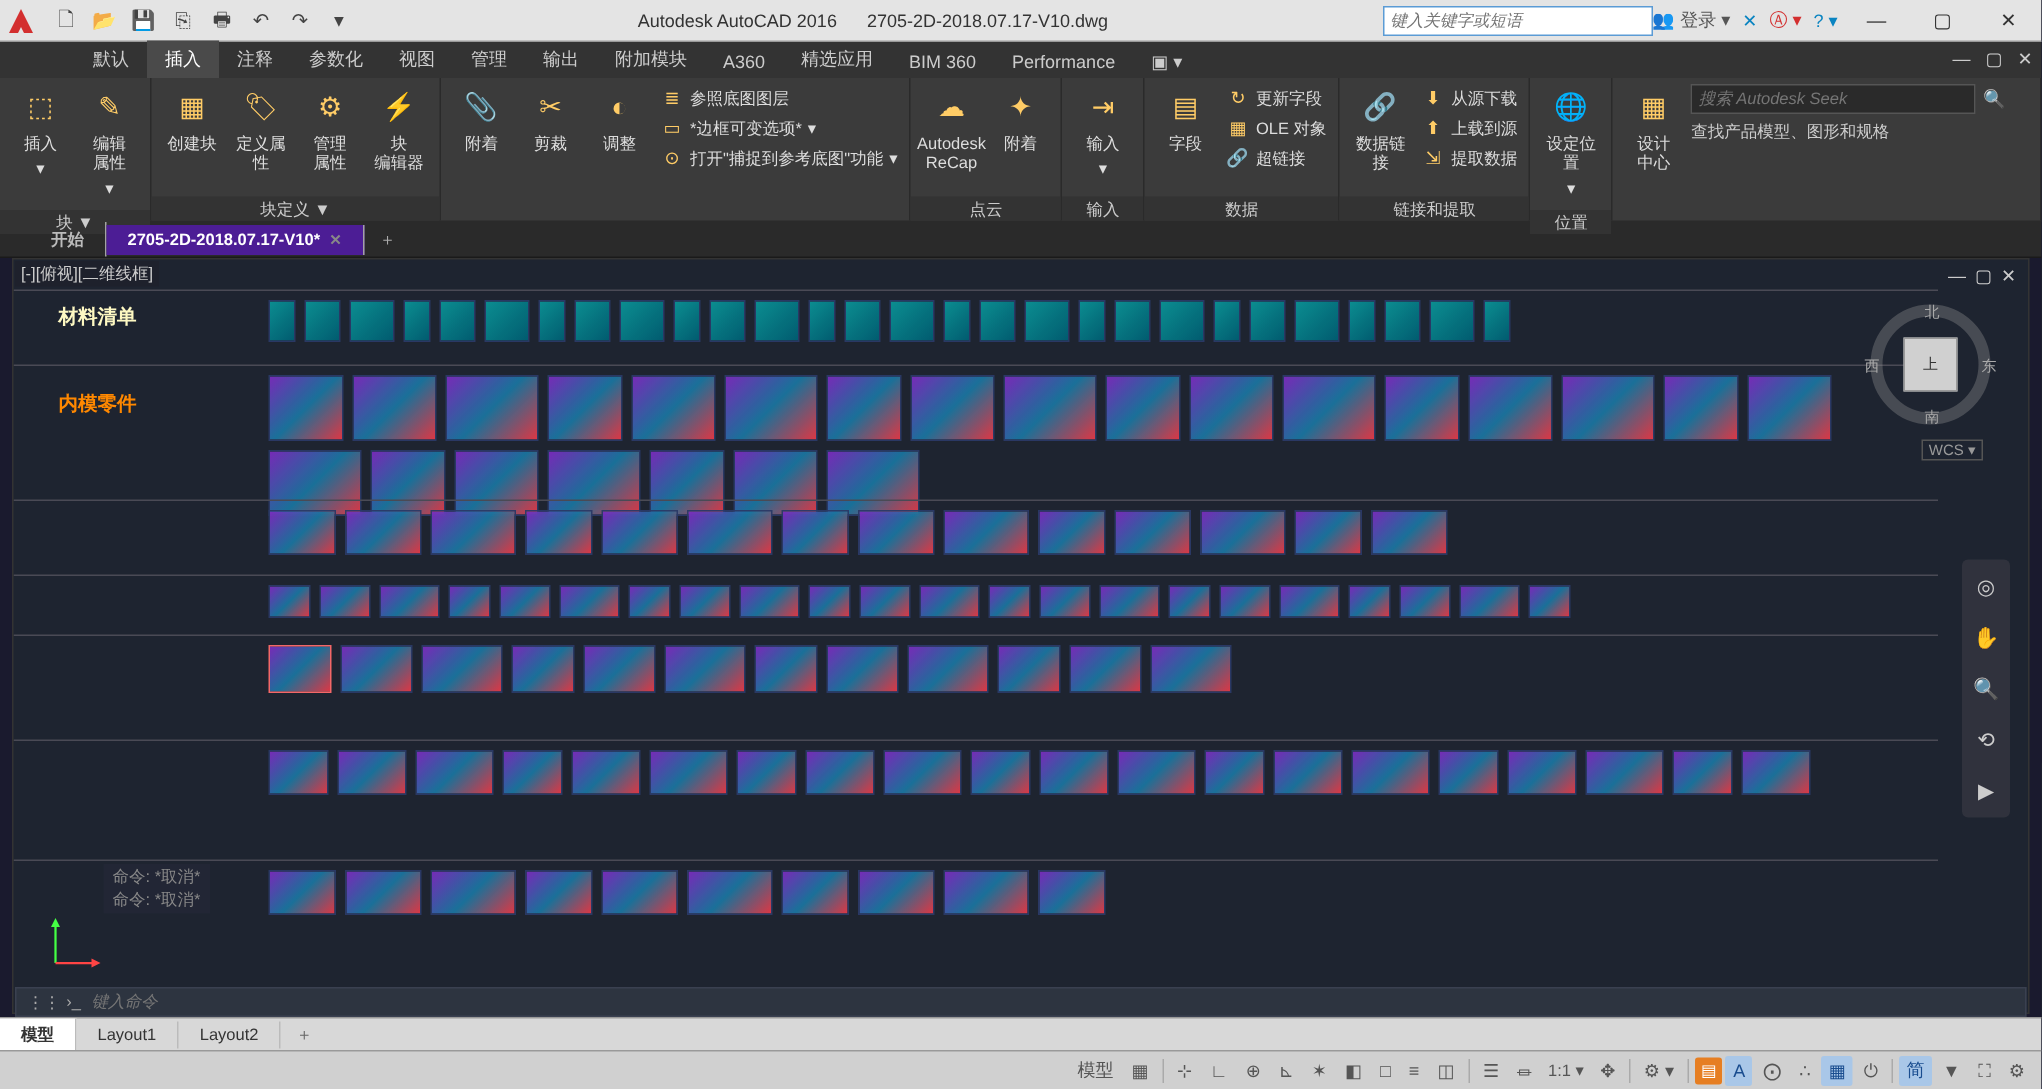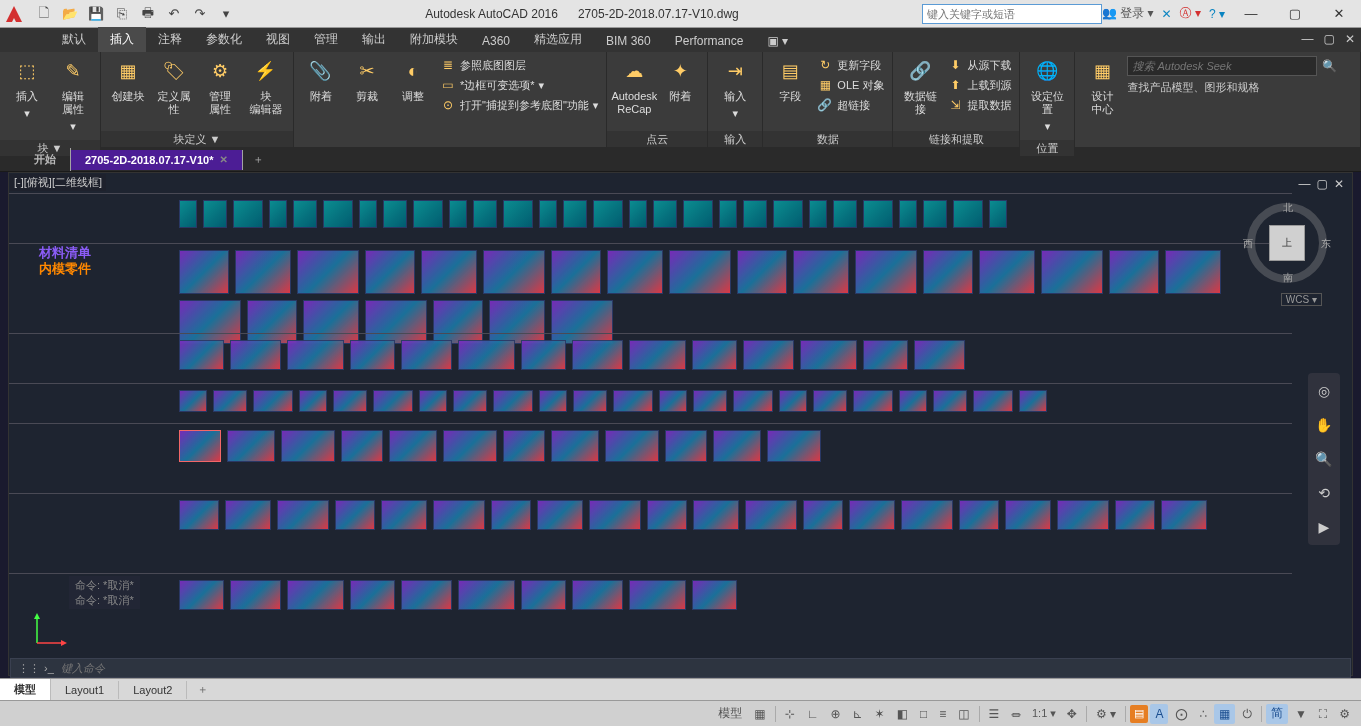--- a/index.html
+++ b/index.html
@@ -5,21 +5,21 @@
 * { margin: 0; padding: 0; box-sizing: border-box; font-family: "Microsoft YaHei", Arial, sans-serif; }
 body { width: 1361px; height: 726px; background: #1a1a2e; overflow: hidden; position: relative; }
 
 
 .titlebar { height: 28px; background: #e4e4e4; display: flex; align-items: center; border-bottom: 1px solid #999; }
 .app-logo { width: 28px; height: 28px; display: flex; align-items: center; justify-content: center; }
 .app-logo svg { width: 20px; height: 20px; }
 .qat { display: flex; align-items: center; gap: 2px; padding: 0 4px; }
 .qat-btn { width: 24px; height: 22px; display: flex; align-items: center; justify-content: center; color: #444; font-size: 13px; cursor: pointer; border-radius: 2px; }
 .title-center { flex: 1; display: flex; justify-content: center; align-items: center; gap: 20px; font-size: 12px; color: #333; }
-.title-search { width: 180px; height: 20px; background: #fff; border: 1px solid #5b9bd5; font-size: 11px; padding: 0 4px; color: #888; }
+.title-search { width: 180px; height: 20px; background: #fff; border: 1px solid #5b9bd5; font-size: 11px; padding: 0 4px; color: #888; font-style: italic; }
 .title-right { display: flex; align-items: center; gap: 8px; padding-right: 4px; font-size: 12px; color: #555; }
 .win-controls { display: flex; }
 .win-btn { width: 44px; height: 26px; display: flex; align-items: center; justify-content: center; color: #333; font-size: 13px; cursor: pointer; }
 
 
 .menutabs { height: 24px; background: #333; display: flex; align-items: flex-end; padding-left: 50px; gap: 0; font-size: 12px; position: relative; }
 .menutab { padding: 4px 12px; color: #ccc; cursor: pointer; }
 .menutab.sel { background: #4a4a4a; color: #fff; }
 .menu-rightctl { position: absolute; right: 6px; top: 4px; color: #ccc; font-size: 12px; display: flex; gap: 10px; }
 
@@ -343,21 +343,21 @@
   <div class="navbar">
     <div class="nav-btn">◎</div>
     <div class="nav-btn">✋</div>
     <div class="nav-btn">🔍</div>
     <div class="nav-btn">⟲</div>
     <div class="nav-btn">▶</div>
   </div>
 
   <div id="canvas-rows">
       <div class="canvas-row" style="top: 20px; height: 48px;">
-        <div class="row-label" style="top: 8px; color: #8b5cf6; margin-top: 42px;">材料清单</div>
+        <div class="row-label" style="top: 8px; color: #fef9c3;">材料清单</div>
         <div class="thumbs" style="top: 6px;">
           <div class="thumb grn" style="height: 28px; width: 18px;"></div>
           <div class="thumb grn" style="height: 28px; width: 24px;"></div>
           <div class="thumb grn" style="height: 28px; width: 30px;"></div>
           <div class="thumb grn" style="height: 28px; width: 18px;"></div>
           <div class="thumb grn" style="height: 28px; width: 24px;"></div>
           <div class="thumb grn" style="height: 28px; width: 30px;"></div>
           <div class="thumb grn" style="height: 28px; width: 18px;"></div>
           <div class="thumb grn" style="height: 28px; width: 24px;"></div>
           <div class="thumb grn" style="height: 28px; width: 30px;"></div>

